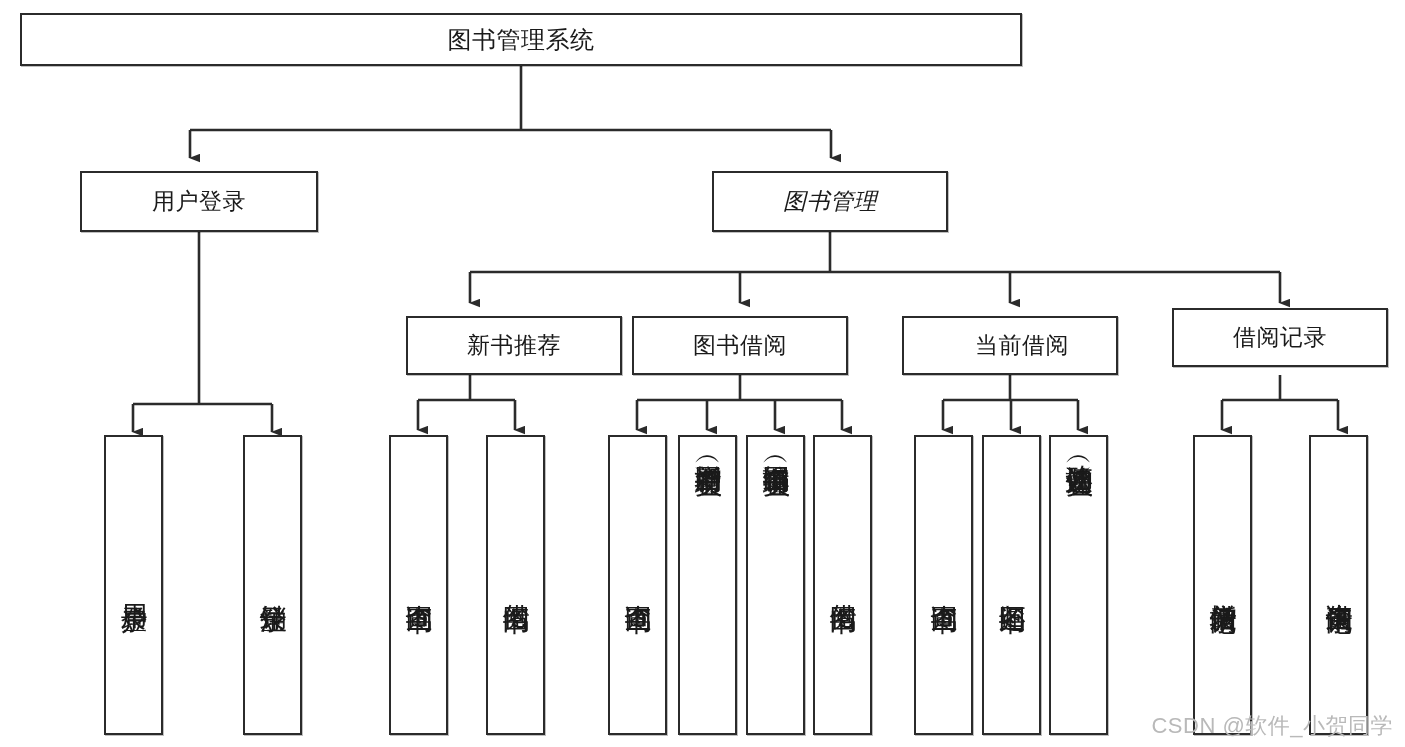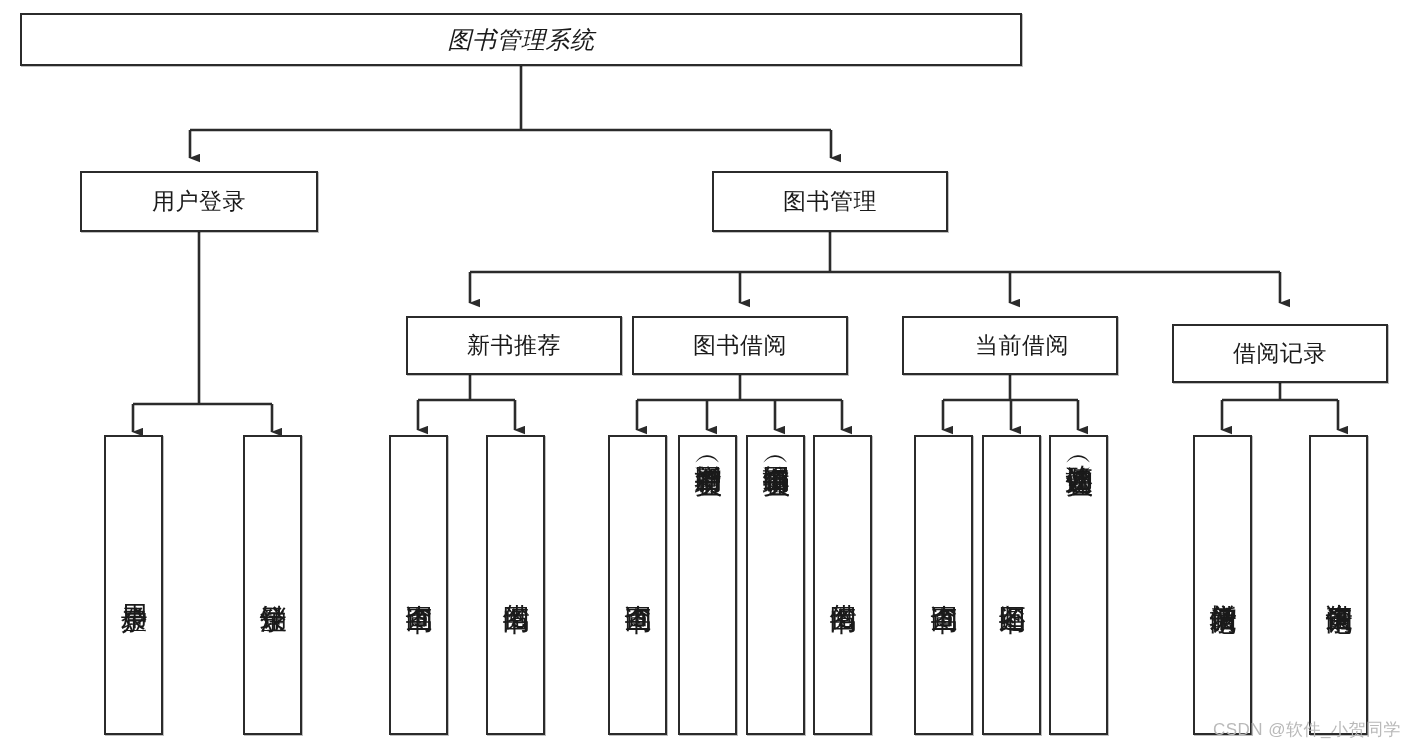--- a/index.html
+++ b/index.html
@@ -39,39 +39,39 @@
   .node .lbl {
     display: block;
     line-height: 1.08;
     letter-spacing: 0.5px;
   }
   
   .h-node .lbl {
     font-size: 23px;
     white-space: nowrap;
   }
-  #node-root .lbl { font-size: 24px; font-style: italic; }
+  #node-root .lbl { font-size: 24px; }
   
   .v-node .lbl {
     writing-mode: vertical-rl;
     text-orientation: upright;
     font-size: 27px;
     line-height: 1.02;
     letter-spacing: 1px;
   }
   .v-node {
     align-items: flex-start;
     padding-top: 6px;
   }
   .v-node.mid { align-items: center; padding-top: 0; }
   #watermark {
     position: absolute;
-    right: 4px;
+    right: 12px;
     bottom: 6px;
-    font-size: 17px;
+    font-size: 22px;
     color: #b9b9b9;
     letter-spacing: 0.5px;
     white-space: nowrap;
     font-family: "Liberation Sans", "DejaVu Sans", sans-serif;
   }
 </style>
 </head>
 <body>
 
 <div id="canvas">
@@ -126,34 +126,34 @@
     </g>
   </svg>
 
   <div class="node h-node" id="node-root" style="left:20px; top:13px; width:1002px; height:53px;">
     <span class="lbl">图书管理系统</span>
   </div>
 
   <div class="node h-node" style="left:80px; top:171px; width:238px; height:61px;">
     <span class="lbl">用户登录</span>
   </div>
-  <div class="node h-node" style="left:712px; top:171px; width:236px; height:61px;">
+  <div class="node h-node" style="left:712px; top:171px; width:236px; height:61px;font-style:italic;">
     <span class="lbl">图书管理</span>
   </div>
 
   <div class="node h-node" style="left:362px; top:316px; width:216px; height:59px;margin-left:44px;">
     <span class="lbl">新书推荐</span>
   </div>
   <div class="node h-node" style="left:632px; top:316px; width:216px; height:59px;">
     <span class="lbl">图书借阅</span>
   </div>
   <div class="node h-node" style="left:902px; top:316px; width:216px; height:59px;padding-left:24px;">
     <span class="lbl">当前借阅</span>
   </div>
-  <div class="node h-node" style="left:1172px; top:324px; width:216px; height:59px;">
+  <div class="node h-node" style="left:1172px; top:308px; width:216px; height:59px;">
     <span class="lbl">借阅记录</span>
   </div>
 
   <div class="node v-node mid" style="left:104px; top:435px; width:59px; height:300px;">
     <span class="lbl">用户登录</span>
   </div>
   <div class="node v-node mid" style="left:243px; top:435px; width:59px; height:300px;">
     <span class="lbl">注销登录</span>
   </div>
 

